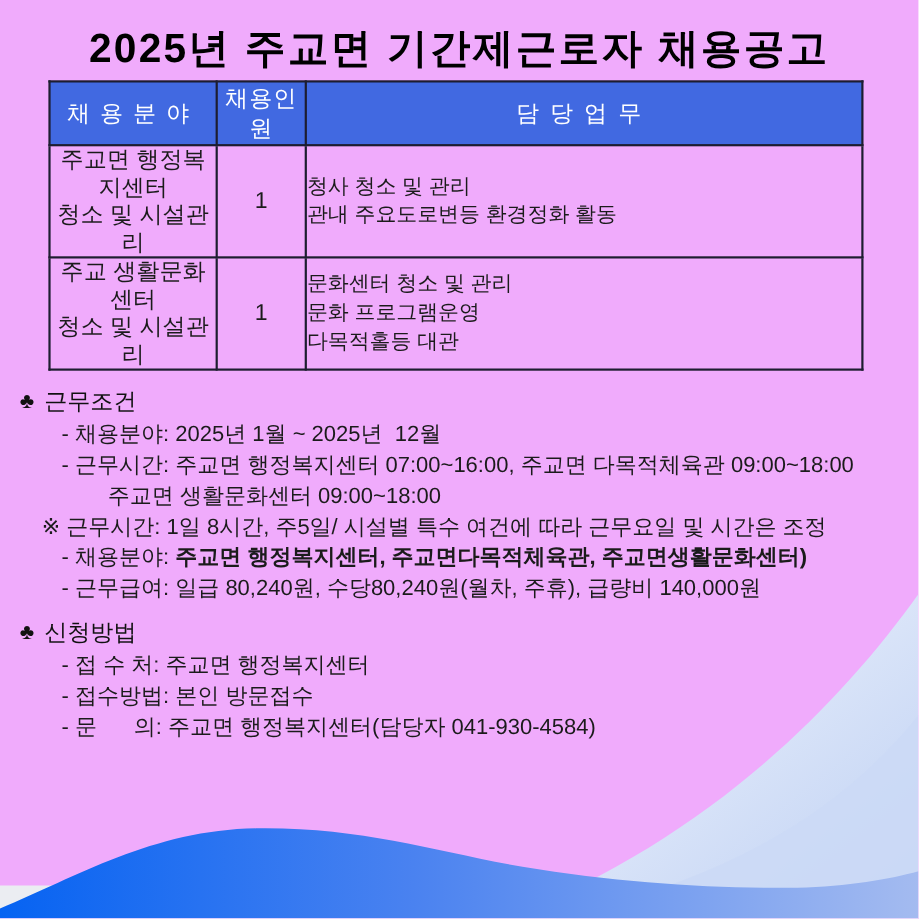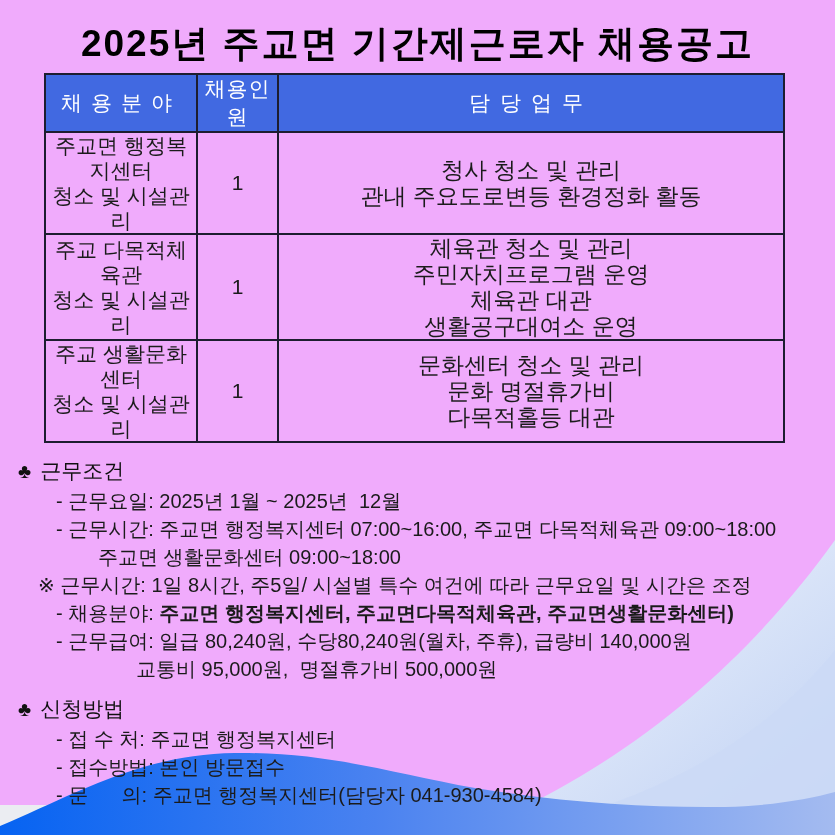--- a/index.html
+++ b/index.html
@@ -20,21 +20,21 @@
   }
   table.recruit th,table.recruit td{border:2px solid #1d1d30;padding:0;}
   table.recruit th{
     background:#4169e1;color:#ffffff;font-weight:normal;font-size:21px;height:40px;
   }
   th.h-field{letter-spacing:9px;}
   th.h-count{letter-spacing:1px;}
   th.h-duty{letter-spacing:10px;font-family:Liberation Serif, serif;}
   td.field{text-align:center;font-size:21px;line-height:25px;}
   td.count{text-align:center;font-size:21px;}
-  td.duties{font-size:23px;line-height:26px;padding-left:10px;vertical-align:middle;text-align:center;}
+  td.duties{font-size:19px;line-height:26px;padding-left:10px;vertical-align:middle;}
   tr.r1{height:53px;} tr.r2{height:104px;} tr.r3{height:78px;}
 
   .section{margin:14px 0 0 18px;}
   .sec-head{font-size:21px;color:#111;display:flex;align-items:center;}
   .club{font-size:20px;margin-right:9px;}
   .line{
     font-size:20px;line-height:23px;margin:5px 0 0 38px;white-space:pre-wrap;color:#1b1b1b;
   }
   .l-indent{margin-left:80px;}
   .l-note{margin-left:20px;}
@@ -86,60 +86,46 @@
           <td class="field">
             <div>주교면 행정복지센터</div>
             <div>청소 및 시설관리</div>
           </td>
           <td class="count">1</td>
           <td class="duties">
             <div>청사 청소 및 관리</div>
             <div>관내 주요도로변등 환경정화 활동</div>
           </td>
         </tr>
-        <tr class="r2">
-          <td class="field">
-            <div>주교 다목적체육관</div>
-            <div>청소 및 시설관리</div>
-          </td>
-          <td class="count">1</td>
-          <td class="duties">
-            <div>체육관 청소 및 관리</div>
-            <div>주민자치프로그램 운영</div>
-            <div>체육관 대관</div>
-            <div>생활공구대여소 운영</div>
-          </td>
-        </tr>
         <tr class="r3">
           <td class="field">
             <div>주교 생활문화센터</div>
             <div>청소 및 시설관리</div>
           </td>
           <td class="count">1</td>
           <td class="duties">
             <div>문화센터 청소 및 관리</div>
-            <div>문화 명절휴가비</div>
+            <div>문화 프로그램운영</div>
             <div>다목적홀등 대관</div>
           </td>
         </tr>
       </tbody>
     </table>
 
     <div class="section">
       <div class="sec-head">
         <span class="club">♣</span>
         <span>근무조건</span>
       </div>
-      <div class="line"><span>- 근무요일: 2025년 1월 ~ 2025년  12월</span></div>
+      <div class="line"><span>- 채용분야: 2025년 1월 ~ 2025년  12월</span></div>
       <div class="line"><span>- 근무시간: 주교면 행정복지센터 07:00~16:00, 주교면 다목적체육관 09:00~18:00</span></div>
       <div class="line l-indent"><span>주교면 생활문화센터 09:00~18:00</span></div>
       <div class="line l-note"><span>※ 근무시간: 1일 8시간, 주5일/ 시설별 특수 여건에 따라 근무요일 및 시간은 조정</span></div>
       <div class="line"><span>- 채용분야: </span><span class="b">주교면 행정복지센터, 주교면다목적체육관, 주교면생활문화센터)</span></div>
       <div class="line"><span>- 근무급여: 일급 80,240원, 수당80,240원(월차, 주휴), 급량비 140,000원</span></div>
-      <div class="line l-indent2"><span>교통비 95,000원,  명절휴가비 500,000원</span></div>
     </div>
 
     <div class="section">
       <div class="sec-head">
         <span class="club">♣</span>
         <span>신청방법</span>
       </div>
       <div class="line"><span>- 접 수 처: 주교면 행정복지센터</span></div>
       <div class="line"><span>- 접수방법: 본인 방문접수</span></div>
       <div class="line"><span>- 문      의: 주교면 행정복지센터(담당자 041-930-4584)</span></div>

